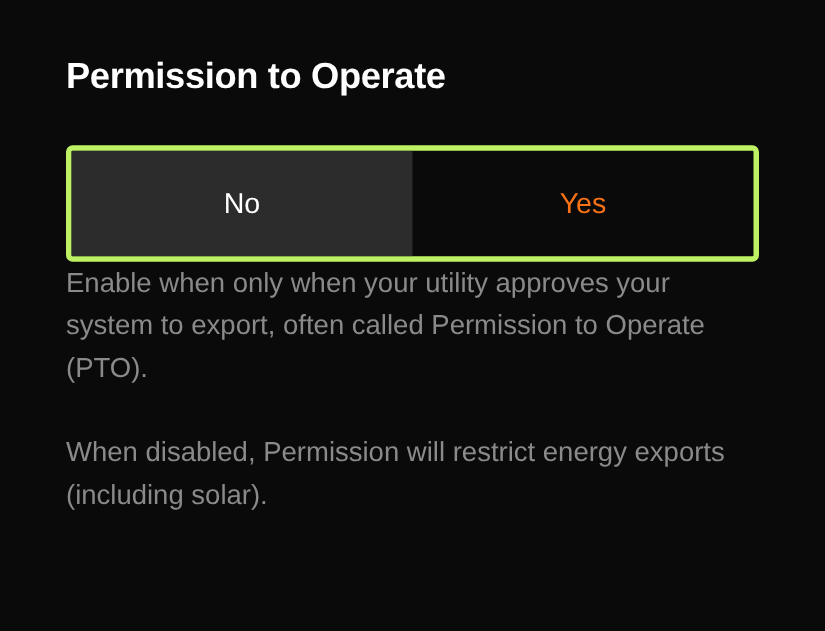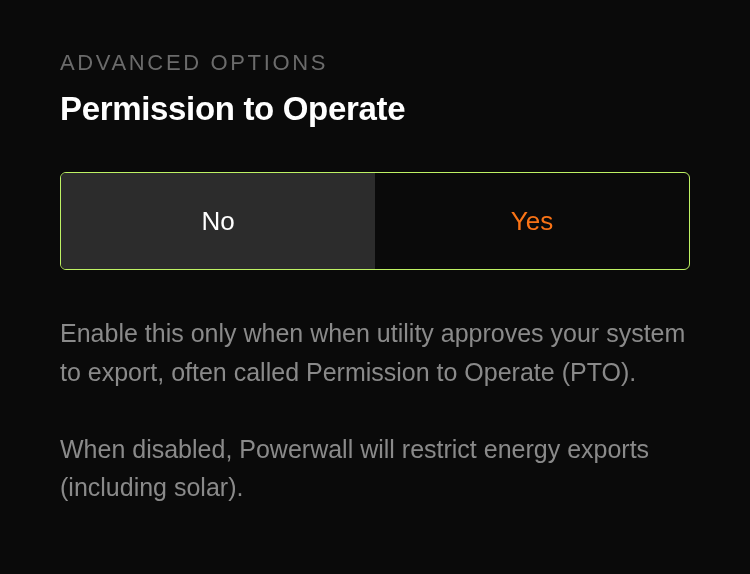--- a/index.html
+++ b/index.html
@@ -25,24 +25,23 @@
     }
     .section-title {
       color: #ffffff;
       font-size: 33px;
       font-weight: 600;
       letter-spacing: -0.01em;
       margin-bottom: 44px;
     }
     .segmented-control {
       display: flex;
-      border: 1px solid #bef264;
+      border: 5px solid #bef264;
       border-radius: 6px;
       overflow: hidden;
-      margin-bottom: 44px;
     }
     .segmented-option {
       flex: 1;
       height: 96px;
       display: flex;
       align-items: center;
       justify-content: center;
       font-size: 26px;
       font-weight: 500;
       cursor: pointer;
@@ -65,25 +64,24 @@
       margin-bottom: 38px;
     }
     .description p:last-child {
       margin-bottom: 0;
     }
   </style>
 </head>
 <body>
 
 <div>
-  <div class="section-label">ADVANCED OPTIONS</div>
   <div class="section-title">Permission to Operate</div>
 
   <div class="segmented-control">
     <button class="segmented-option selected">No</button>
     <button class="segmented-option">Yes</button>
   </div>
 
   <div class="description">
-    <p>Enable this only when when utility approves your system to export, often called Permission to Operate (PTO).</p>
-    <p>When disabled, Powerwall will restrict energy exports (including solar).</p>
+    <p>Enable when only when your utility approves your system to export, often called Permission to Operate (PTO).</p>
+    <p>When disabled, Permission will restrict energy exports (including solar).</p>
   </div>
 </div>
 
 </body></html>

